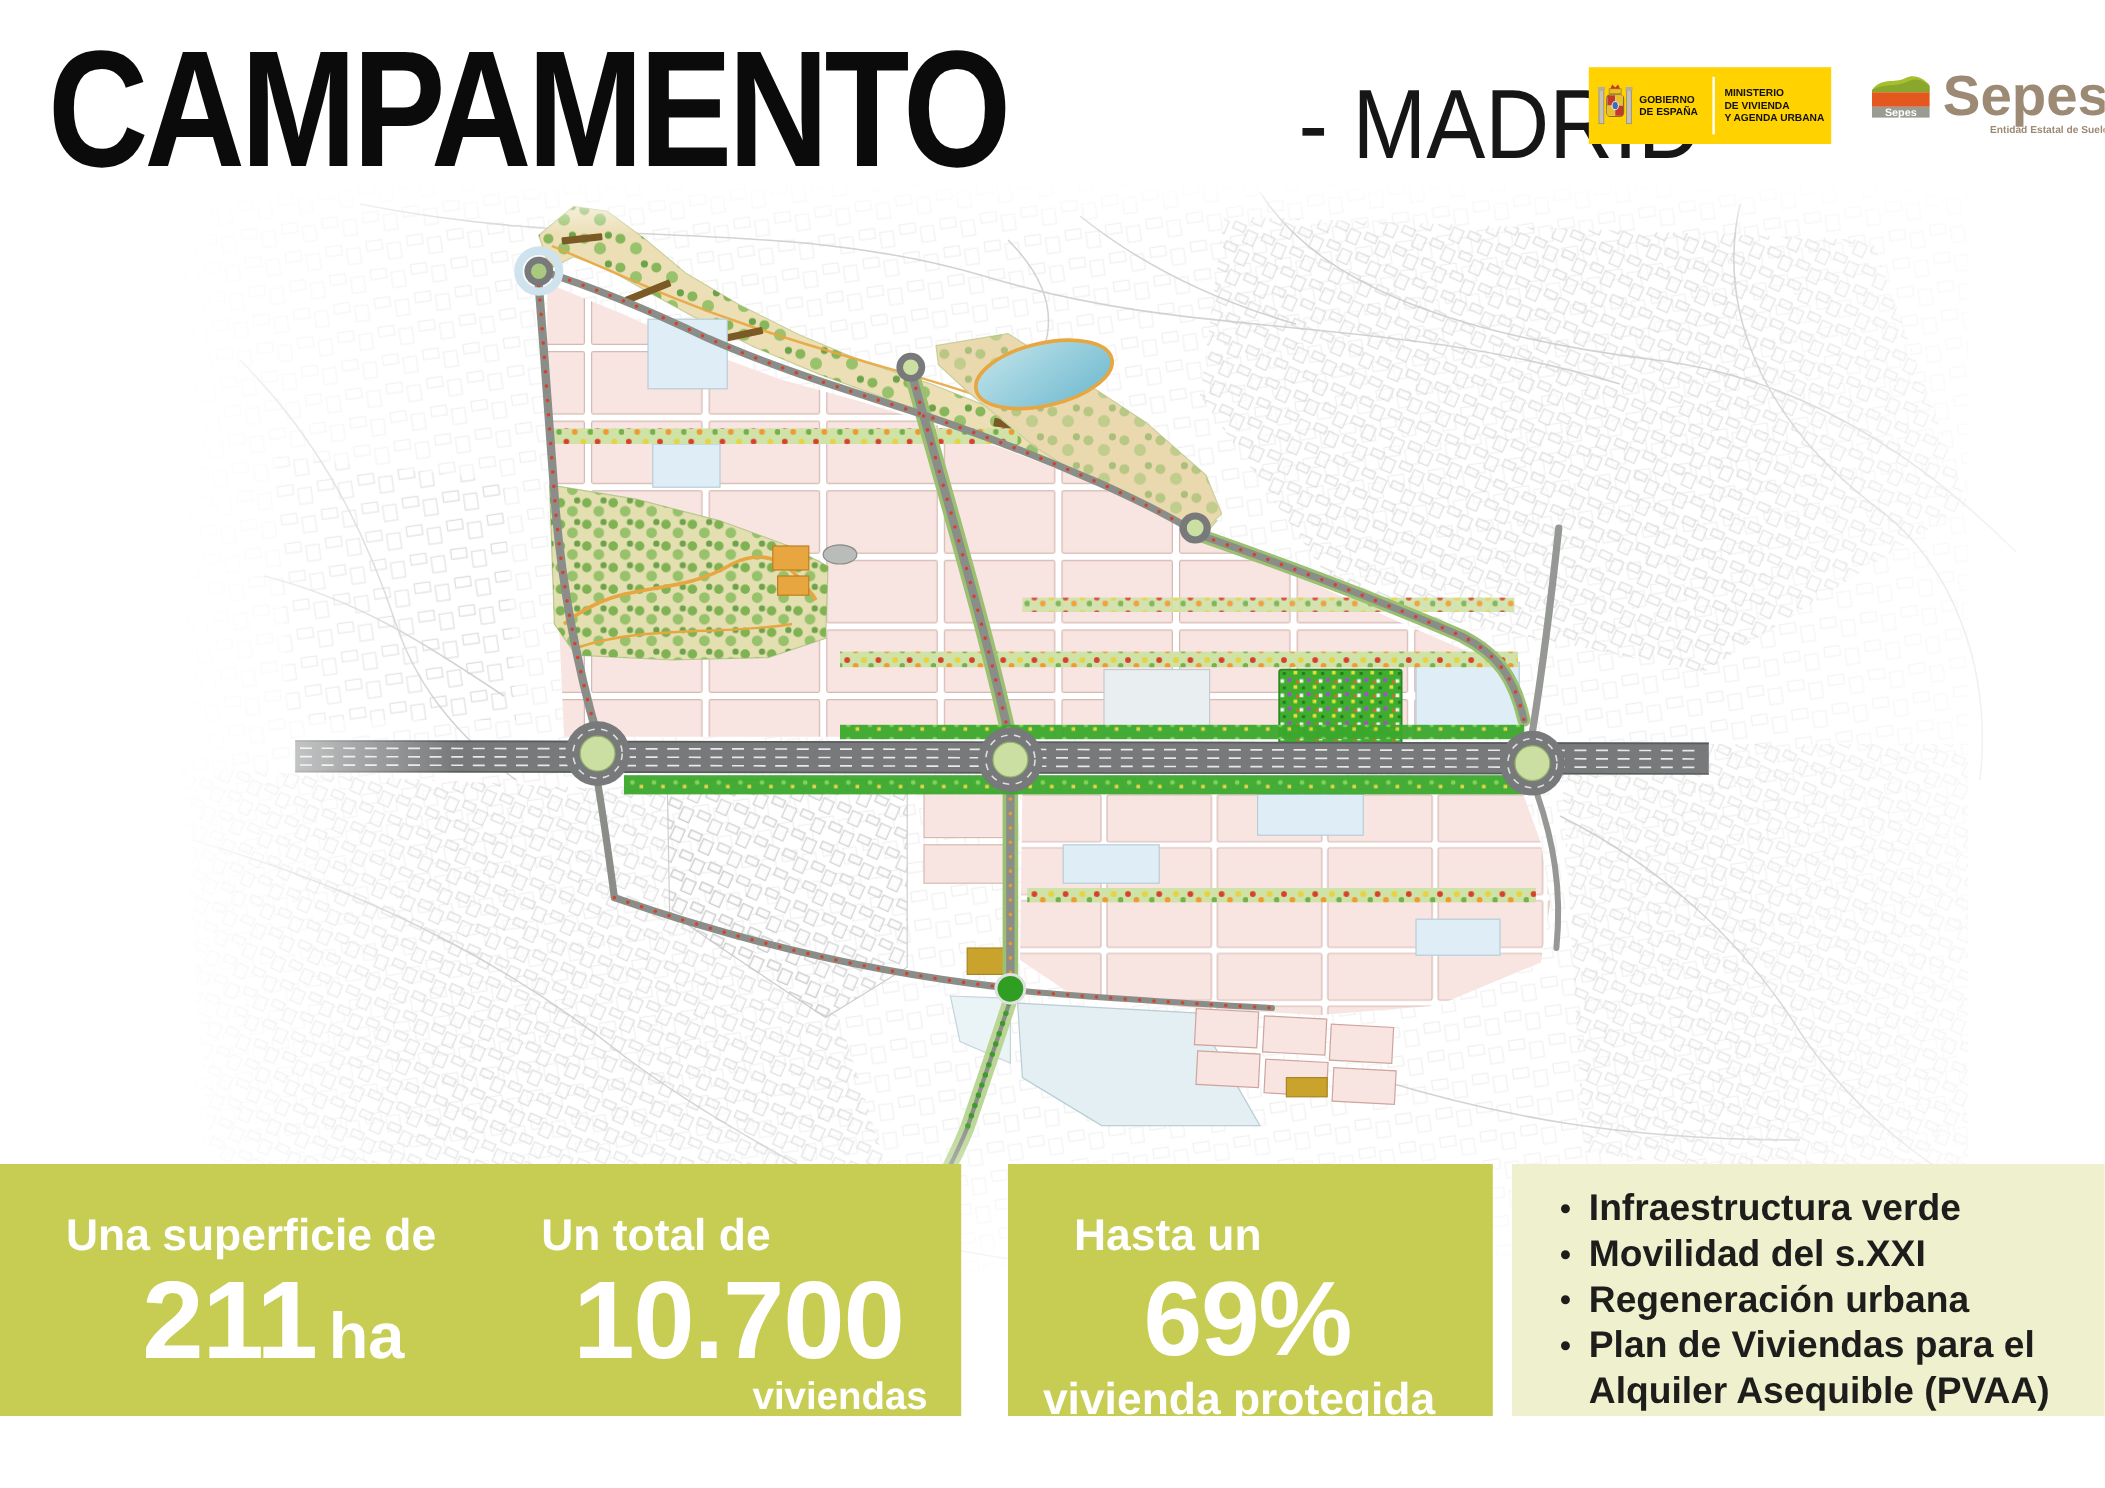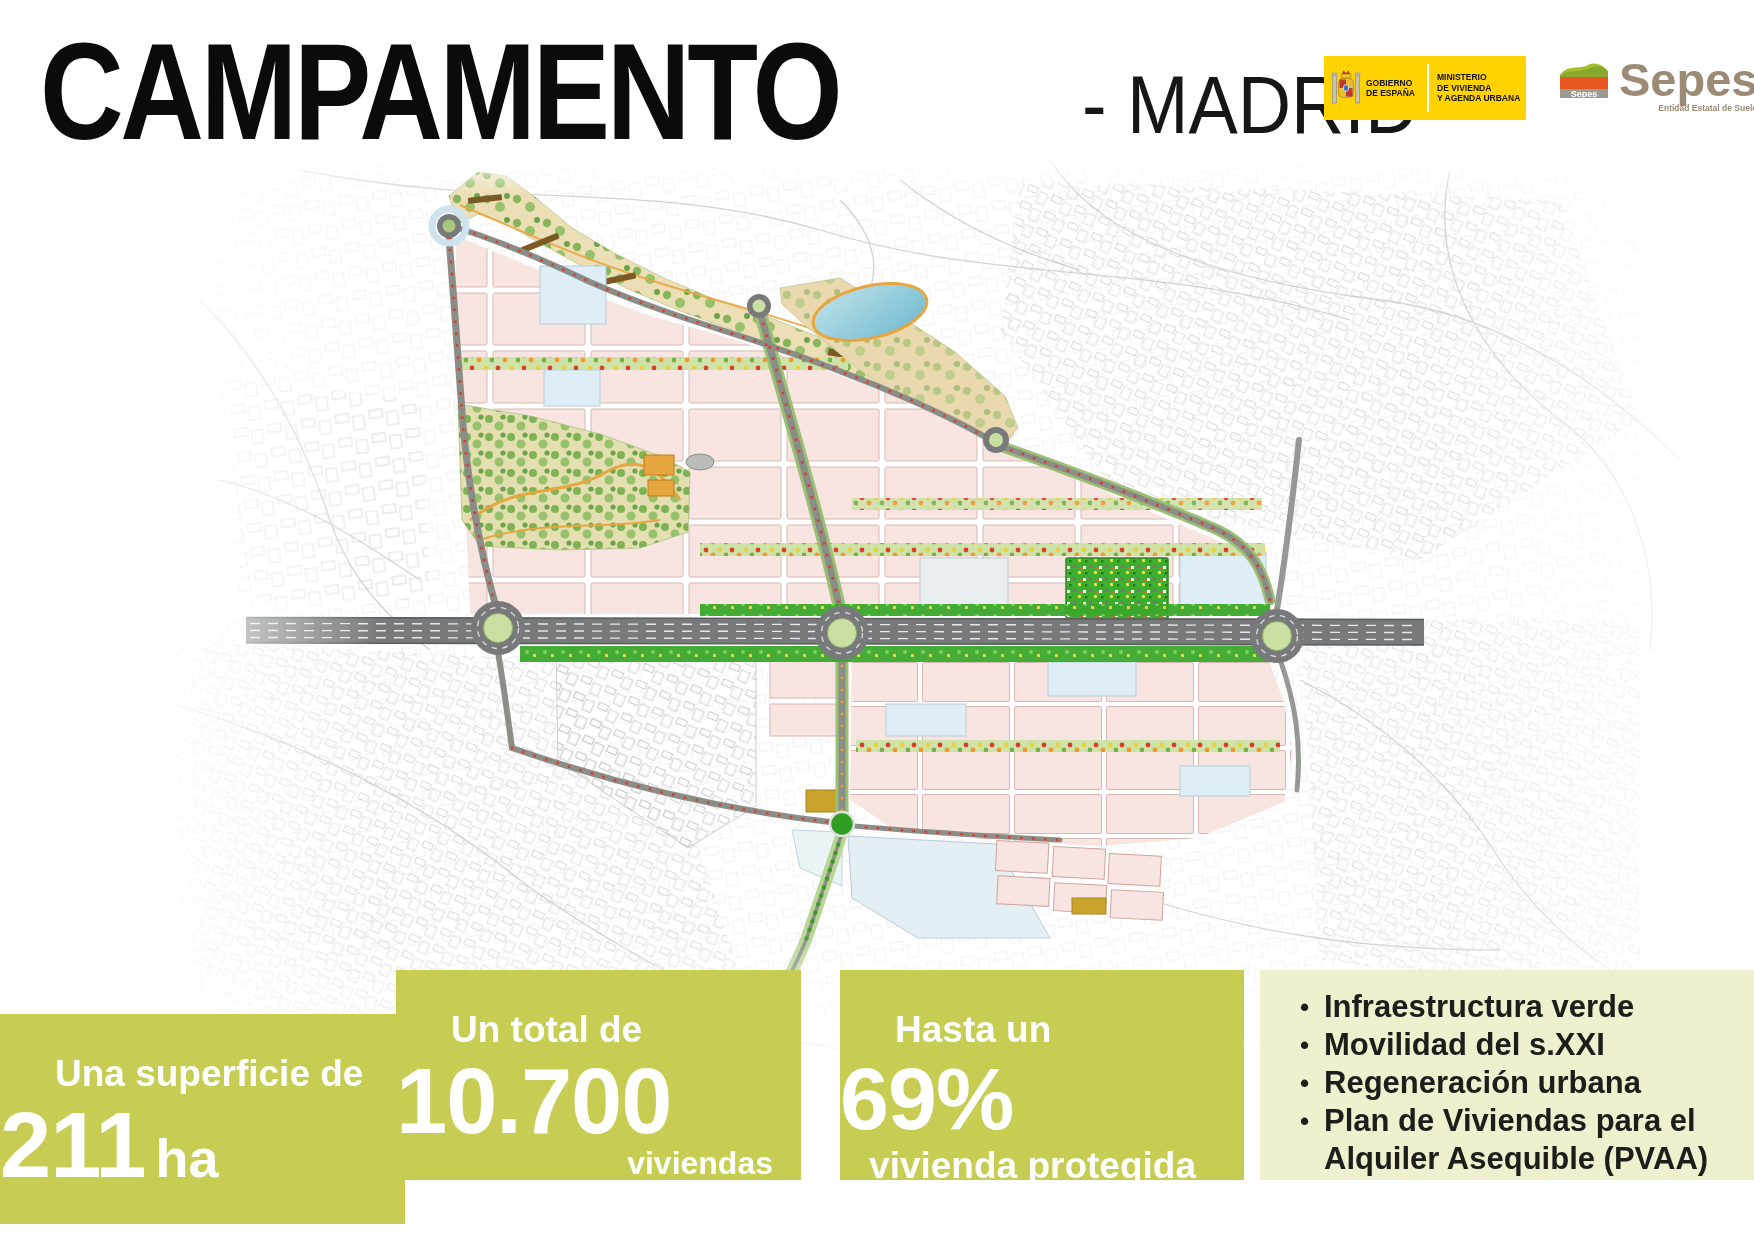--- a/index.html
+++ b/index.html
@@ -24,25 +24,25 @@
   .sepes-logo{position:absolute;left:1558px;top:58px;display:flex;align-items:flex-start;gap:9px;}
   .sepes-text{display:flex;flex-direction:column;}
   .sepes-wordmark{font-size:47px;line-height:.92;font-weight:700;color:var(--sepes_brown);letter-spacing:0;}
   .sepes-tagline{font-size:8.5px;font-weight:700;color:var(--sepes_brown);margin-top:2px;align-self:flex-end;}
 
   
   .map-svg{position:absolute;left:0;top:0;width:1754px;height:1240px;}
 
   
   .stat-box{position:absolute;top:970px;height:210px;background:var(--olive);color:#fff;box-sizing:border-box;}
-  .stat-1{left:0;width:405px;margin-top:44px;}
+  .stat-1{left:0;width:405px;}
   .stat-2{left:396px;width:405px;}
   .stat-3{left:840px;width:404px;}
   .stat-intro{font-size:37px;font-weight:600;padding:40px 0 0 55px;line-height:1.1;}
-  .stat-value-row{line-height:1;margin-top:4px;}
+  .stat-value-row{text-align:right;line-height:1;margin-top:4px;}
   .stat-value{font-size:92px;font-weight:700;letter-spacing:-1px;}
   .stat-unit-inline{font-size:54px;font-weight:600;margin-left:10px;}
   .stat-1 .stat-value-row{padding-right:68px;}
   .stat-2 .stat-value-row{padding-right:48px;}
   .stat-3 .stat-value-row{padding-right:118px;}
   .stat-3 .stat-value{font-size:88px;}
   .stat-unit-row{text-align:right;font-size:32px;font-weight:600;line-height:1.05;margin-top:0;}
   .stat-2 .stat-unit-row{padding-right:28px;}
   .stat-3 .stat-unit-row{font-size:37px;padding-right:48px;margin-top:4px;}
 

